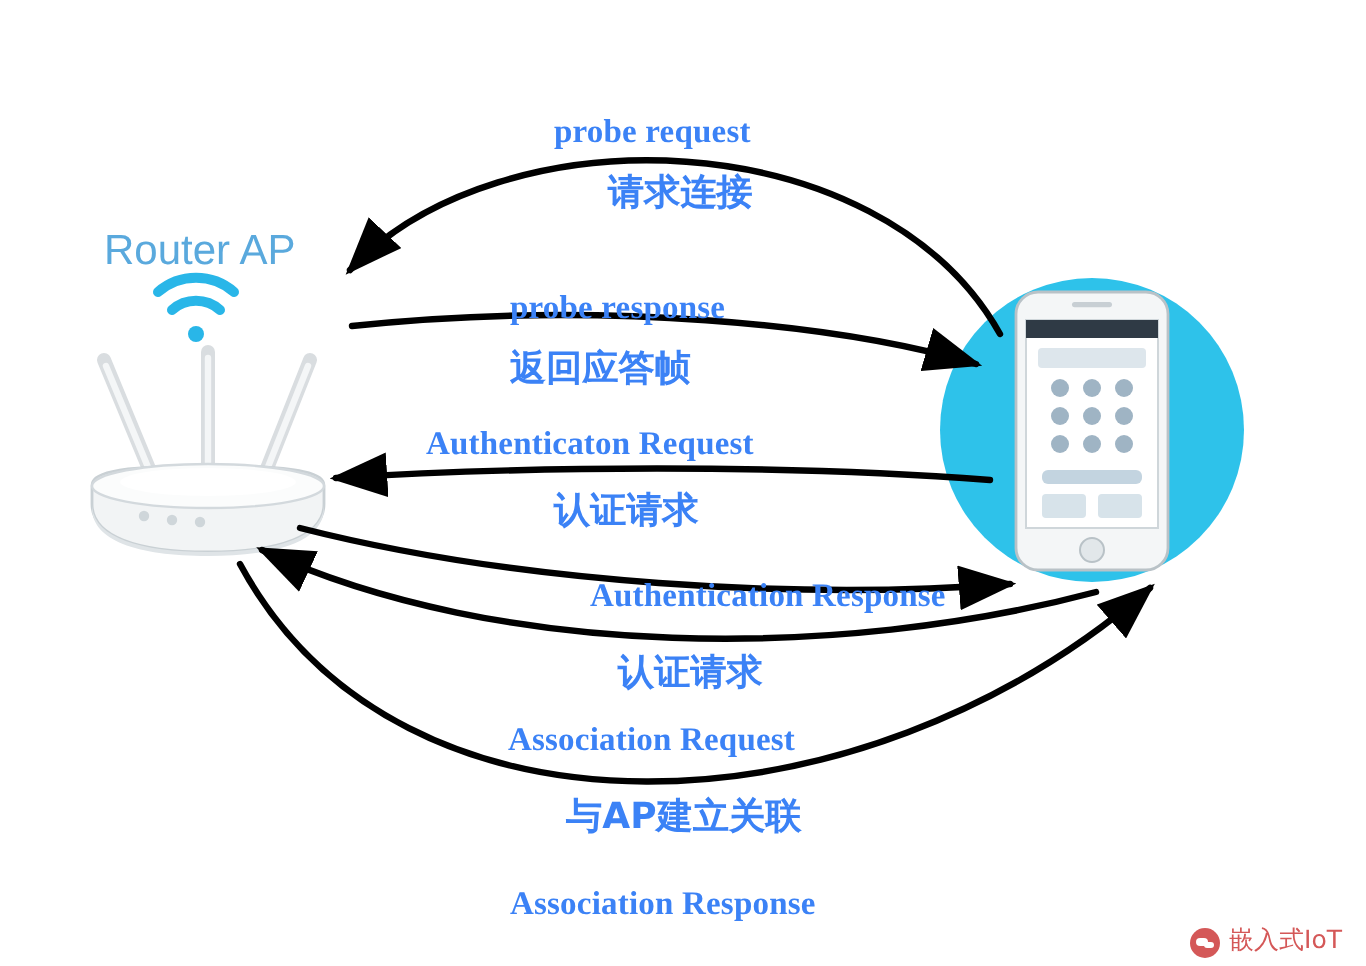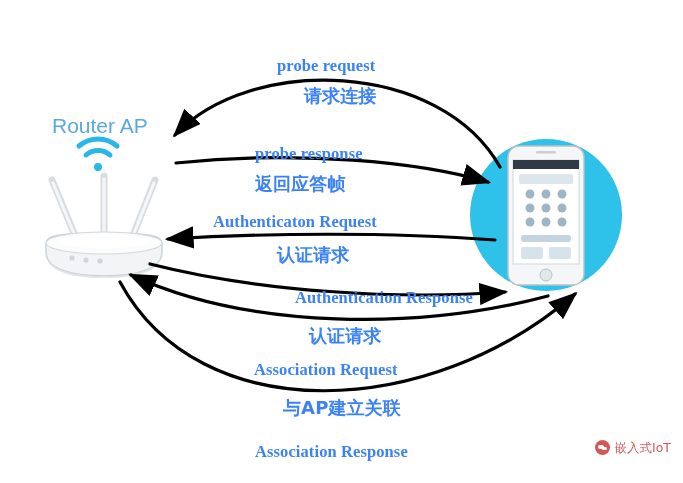--- a/index.html
+++ b/index.html
@@ -47,23 +47,23 @@
     top: 114px;
     font-family: "Liberation Sans", sans-serif;
     font-size: 21px;
     color: #5aa9dd;
     font-weight: normal;
     white-space: nowrap;
   }
   .wm {
     position: absolute;
     right: 12px;
-    bottom: 26px;
+    bottom: 4px;
     display: flex;
-    align-items: flex-start;
+    align-items: flex-end;
     gap: 5px;
     color: #d14a4a;
     font-family: "DejaVu Sans", sans-serif;
     font-size: 12.5px;
     opacity: 0.92;
   }
   .wm-logo {
     width: 15px;
     height: 15px;
     border-radius: 50%;

